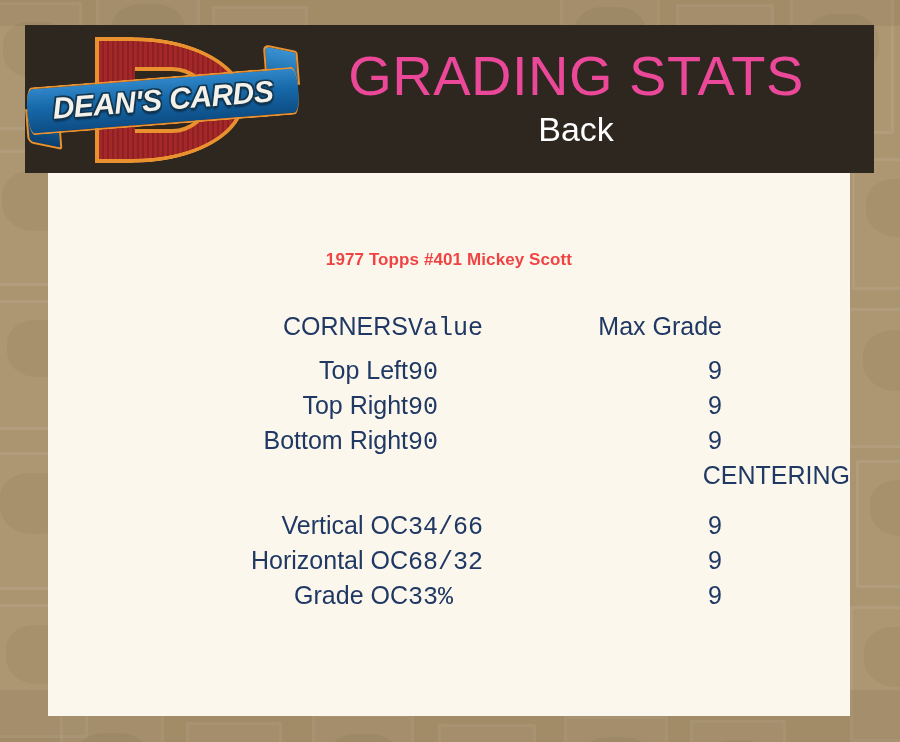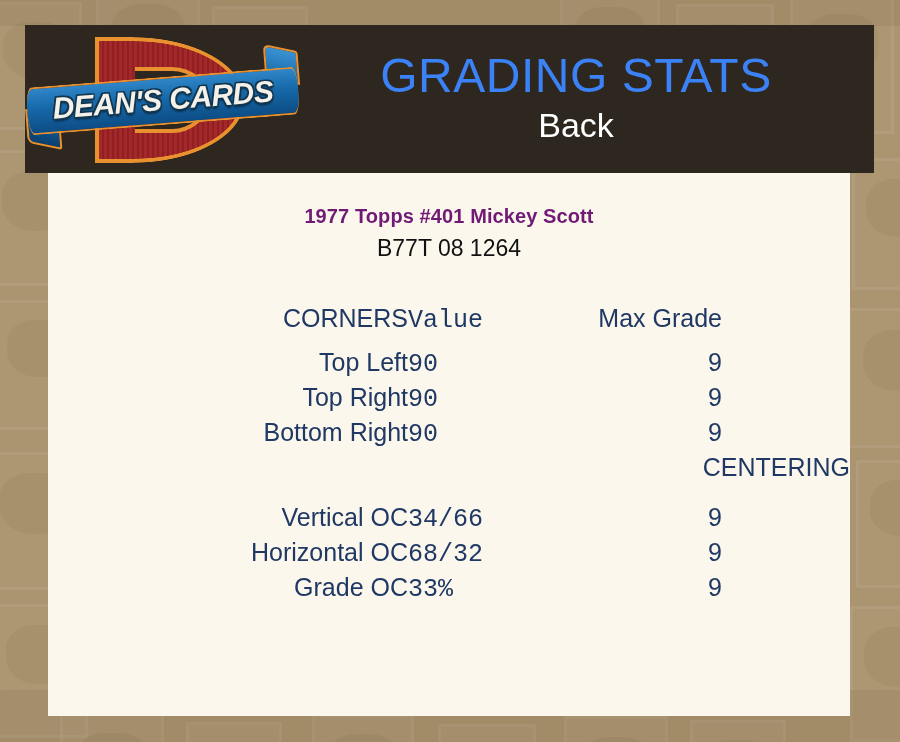--- a/index.html
+++ b/index.html
@@ -164,22 +164,22 @@
     white-space: nowrap;
   }
 
   
   #header-titles {
     flex: 1 1 auto;
     text-align: center;
     padding-right: 22px;
   }
   #header-title {
-    color: #3b82f6;
-    font-size: 48px;
+    color: #ec4899;
+    font-size: 56px;
     font-weight: normal;
     line-height: 1.05;
     letter-spacing: 0.5px;
   }
   #header-subtitle {
     color: #ffffff;
     font-size: 34px;
     font-weight: normal;
     line-height: 1.3;
     margin-top: 2px;
@@ -191,24 +191,25 @@
     left: 48px;
     top: 173px;
     width: 802px;
     height: 543px;
     background: #fcf7ec;
     padding-top: 32px;
   }
 
   #card-title {
     text-align: center;
-    font-size: 20px;
+    font-size: 17px;
     font-weight: bold;
-    color: #701a75;
+    color: #ef4444;
     letter-spacing: 0.1px;
+    margin-top: 45px;
   }
   #card-serial {
     text-align: center;
     font-size: 23px;
     font-weight: normal;
     color: #111111;
     margin-top: 7px;
   }
 
   
@@ -293,21 +294,20 @@
     <div id="header-title">GRADING STATS</div>
     <div id="header-subtitle">Back</div>
   </div>
 
 </div>
 
 <div id="content-panel">
 
   <div id="card-title">1977 Topps #401 Mickey Scott</div>
 
-  <div id="card-serial">B77T 08 1264</div>
 
   <table id="stats-table">
     <tbody id="stats-body">
         <tr class="head-row">
           <th class="col-label">CORNERS</th>
           <th class="col-value">Value</th>
           <th class="col-grade">Max Grade</th>
           <th class="col-spacer"></th>
         </tr>
         <tr class="data-row">

